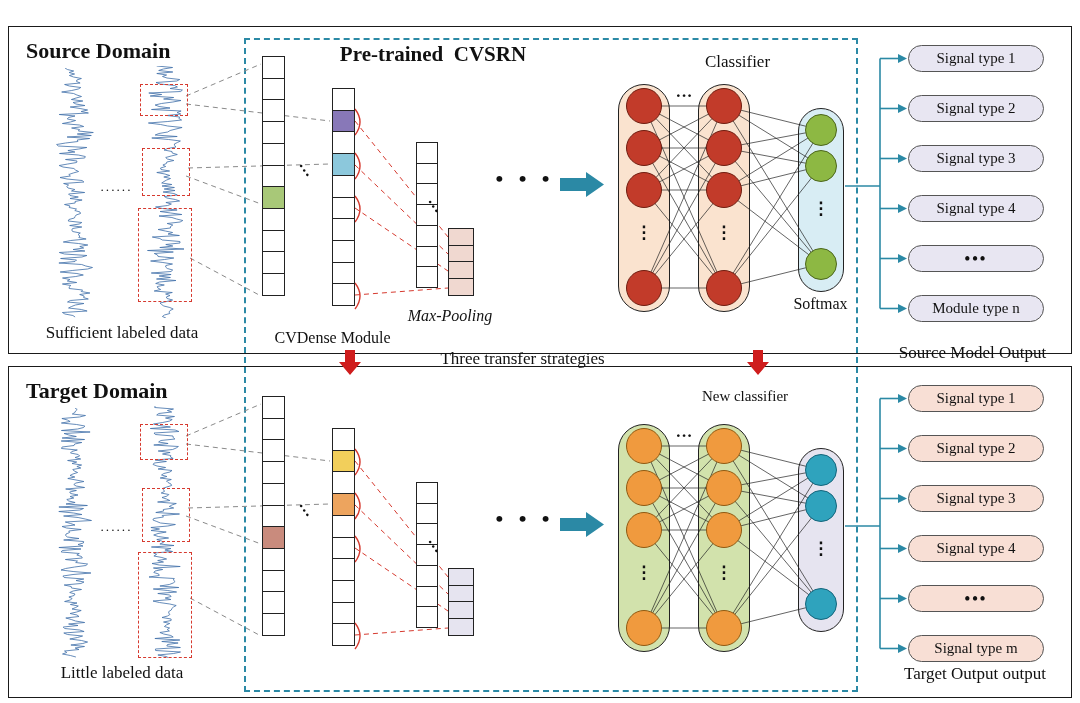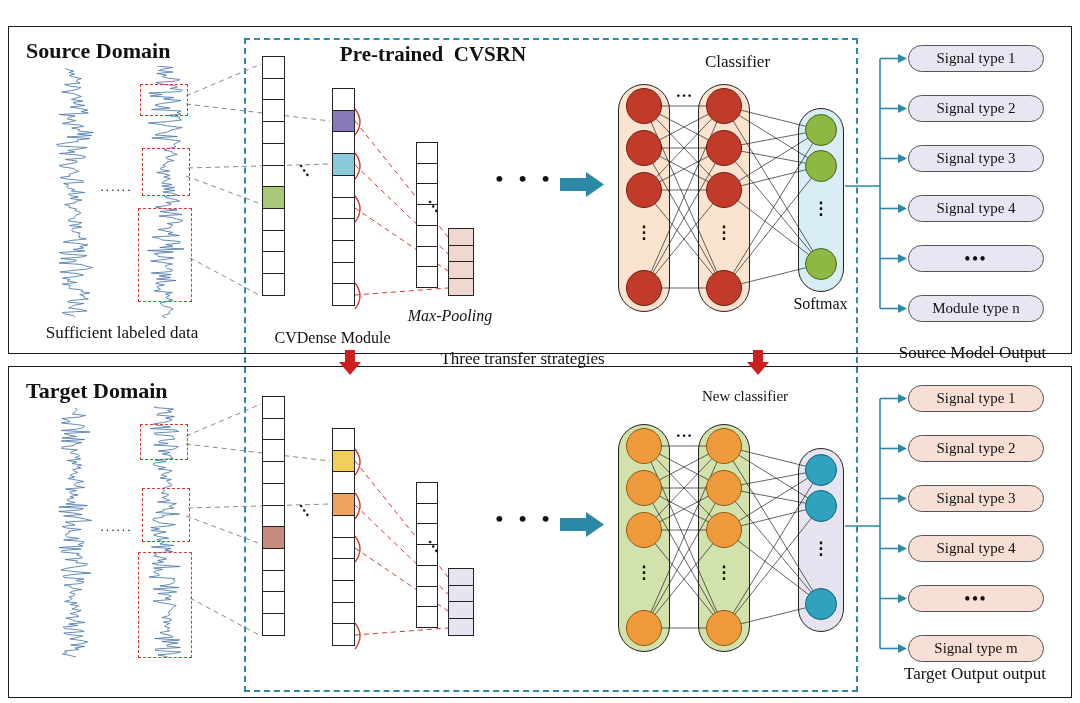--- a/index.html
+++ b/index.html
@@ -175,20 +175,21 @@
   <div class="dashed-frame" style="left:244px;top:38px;width:610px;height:650px;"></div>
 
   <span class="lbl title" style="left:26px;top:378px;width:220px;">Target Domain</span>
   <span class="lbl title" style="left:26px;top:38px;width:220px;">Source Domain</span>
   <span class="lbl pretitle" style="left:288px;top:42px;width:290px;">Pre-trained  CVSRN</span>
   <span class="lbl" style="left:660px;top:52px;width:155px;font-size:17px;">Classifier</span>
   <span class="lbl" style="left:763px;top:295px;width:115px;">Softmax</span>
   <span class="lbl" style="left:391px;top:307px;width:118px;font-style:italic;">Max-Pooling</span>
   <span class="lbl" style="left:240px;top:329px;width:185px;">CVDense Module</span>
   <span class="lbl" style="left:22px;top:323px;width:200px;font-size:17px;">Sufficient labeled data</span>
+  <span class="lbl" style="left:22px;top:663px;width:200px;font-size:17px;">Little labeled data</span>
   <span class="lbl" style="left:375px;top:349px;width:295px;font-size:17px;">Three transfer strategies</span>
   <span class="lbl" style="left:650px;top:388px;width:190px;font-size:15px;">New classifier</span>
   <span class="lbl" style="left:875px;top:320px;width:195px;font-size:17px;margin-top:23px;">Source Model Output</span>
   <span class="lbl" style="left:875px;top:664px;width:200px;font-size:17px;">Target Output output</span>
 
   <svg class="wave" width="52" height="250" style="left:48px;top:68px;">
       <polyline points="17.0,0.0 19.4,1.5 25.7,3.0 21.1,4.5 26.6,6.0 21.4,7.5 25.6,9.0 33.4,10.5 28.8,12.0 28.6,13.5 32.1,15.0 16.6,16.5 21.4,18.0 32.8,19.5 30.3,21.0 23.7,22.5 13.7,24.0 25.6,25.5 28.9,27.0 33.5,28.5 28.1,30.0 23.4,31.5 34.8,33.0 25.1,34.5 27.9,36.0 36.9,37.5 22.2,39.0 32.1,40.5 39.6,42.0 33.2,43.5 40.4,45.0 11.2,46.5 27.0,48.0 20.5,49.5 19.3,51.0 27.6,52.5 22.4,54.0 14.4,55.5 31.4,57.0 35.7,58.5 23.6,60.0 31.5,61.5 30.4,63.0 45.3,64.5 29.3,66.0 43.3,67.5 19.1,69.0 41.7,70.5 29.2,72.0 29.9,73.5 17.6,75.0 8.6,76.5 10.3,78.0 38.8,79.5 30.8,81.0 19.9,82.5 26.9,84.0 11.5,85.5 30.3,87.0 37.3,88.5 36.7,90.0 17.5,91.5 29.0,93.0 28.6,94.5 19.8,96.0 11.2,97.5 15.0,99.0 25.9,100.5 27.5,102.0 30.6,103.5 25.2,105.0 20.8,106.5 22.4,108.0 12.0,109.5 19.0,111.0 34.1,112.5 35.9,114.0 15.6,115.5 20.6,117.0 18.7,118.5 20.0,120.0 26.8,121.5 23.5,123.0 36.7,124.5 20.6,126.0 22.0,127.5 30.3,129.0 22.0,130.5 34.1,132.0 27.0,133.5 27.2,135.0 16.5,136.5 22.0,138.0 21.2,139.5 28.5,141.0 26.8,142.5 32.0,144.0 32.5,145.5 28.1,147.0 27.1,148.5 26.4,150.0 20.9,151.5 20.2,153.0 33.8,154.5 31.2,156.0 21.7,157.5 33.8,159.0 24.6,160.5 23.8,162.0 24.6,163.5 32.3,165.0 30.0,166.5 31.9,168.0 30.8,169.5 38.1,171.0 22.8,172.5 15.3,174.0 30.5,175.5 39.8,177.0 31.8,178.5 35.7,180.0 25.1,181.5 36.9,183.0 11.3,184.5 16.5,186.0 38.9,187.5 33.9,189.0 12.6,190.5 28.5,192.0 27.0,193.5 10.9,195.0 33.7,196.5 37.8,198.0 44.5,199.5 39.6,201.0 24.2,202.5 12.2,204.0 28.9,205.5 35.3,207.0 27.8,208.5 14.5,210.0 21.9,211.5 19.3,213.0 28.7,214.5 14.4,216.0 22.8,217.5 21.2,219.0 21.2,220.5 34.6,222.0 33.2,223.5 41.9,225.0 31.7,226.5 36.2,228.0 35.6,229.5 40.3,231.0 22.3,232.5 19.5,234.0 35.9,235.5 27.4,237.0 23.5,238.5 20.5,240.0 33.4,241.5 39.1,243.0 14.4,244.5 16.9,246.0 24.9,247.5 27.1,249.0 " fill="none" stroke="#3f6fa8" stroke-width="0.8"></polyline>
     </svg>
   <svg class="wave" width="56" height="252" style="left:138px;top:66px;">
       <polyline points="18.7,0.0 34.6,1.5 25.3,3.0 20.7,4.5 34.8,6.0 18.8,7.5 28.6,9.0 24.5,10.5 29.0,12.0 41.7,13.5 38.8,15.0 18.0,16.5 22.1,18.0 36.6,19.5 39.4,21.0 32.1,22.5 44.4,24.0 42.7,25.5 10.8,27.0 23.7,28.5 12.2,30.0 35.7,31.5 25.6,33.0 43.0,34.5 34.9,36.0 23.4,37.5 17.1,39.0 21.1,40.5 32.0,42.0 13.5,43.5 43.1,45.0 39.1,46.5 42.8,48.0 28.9,49.5 41.6,51.0 40.9,52.5 43.6,54.0 29.8,55.5 10.4,57.0 22.6,58.5 29.7,60.0 44.1,61.5 38.0,63.0 32.1,64.5 29.7,66.0 20.9,67.5 17.2,69.0 39.2,70.5 13.8,72.0 30.7,73.5 42.4,75.0 39.4,76.5 36.3,78.0 36.7,79.5 37.9,81.0 29.6,82.5 26.0,84.0 34.0,85.5 34.2,87.0 39.3,88.5 33.2,90.0 27.7,91.5 29.3,93.0 35.8,94.5 28.8,96.0 28.4,97.5 24.9,99.0 27.7,100.5 22.5,102.0 23.0,103.5 31.6,105.0 18.8,106.5 26.9,108.0 31.8,109.5 25.8,111.0 32.5,112.5 28.7,114.0 26.0,115.5 23.7,117.0 33.8,118.5 24.0,120.0 36.4,121.5 26.2,123.0 37.0,124.5 25.1,126.0 35.9,127.5 39.3,129.0 26.3,130.5 28.9,132.0 37.3,133.5 41.6,135.0 27.9,136.5 33.4,138.0 29.7,139.5 17.5,141.0 24.5,142.5 39.1,144.0 22.1,145.5 32.7,147.0 43.8,148.5 21.0,150.0 33.9,151.5 38.6,153.0 44.8,154.5 42.1,156.0 29.2,157.5 34.8,159.0 32.5,160.5 32.4,162.0 20.1,163.5 27.3,165.0 34.6,166.5 30.0,168.0 41.4,169.5 14.3,171.0 21.8,172.5 24.3,174.0 41.9,175.5 42.0,177.0 27.8,178.5 34.8,180.0 21.8,181.5 46.0,183.0 9.5,184.5 35.3,186.0 16.3,187.5 19.5,189.0 20.1,190.5 35.8,192.0 26.6,193.5 12.6,195.0 24.9,196.5 34.5,198.0 27.9,199.5 27.6,201.0 29.3,202.5 34.7,204.0 33.0,205.5 13.3,207.0 33.1,208.5 21.2,210.0 32.4,211.5 18.5,213.0 37.9,214.5 21.5,216.0 17.7,217.5 26.3,219.0 19.3,220.5 19.8,222.0 22.7,223.5 16.2,225.0 34.3,226.5 27.6,228.0 32.0,229.5 28.3,231.0 29.1,232.5 34.6,234.0 28.7,235.5 22.0,237.0 23.6,238.5 25.8,240.0 31.9,241.5 35.2,243.0 32.1,244.5 31.0,246.0 31.8,247.5 26.4,249.0 24.4,250.5 27.9,252.0 " fill="none" stroke="#3f6fa8" stroke-width="0.8"></polyline>

